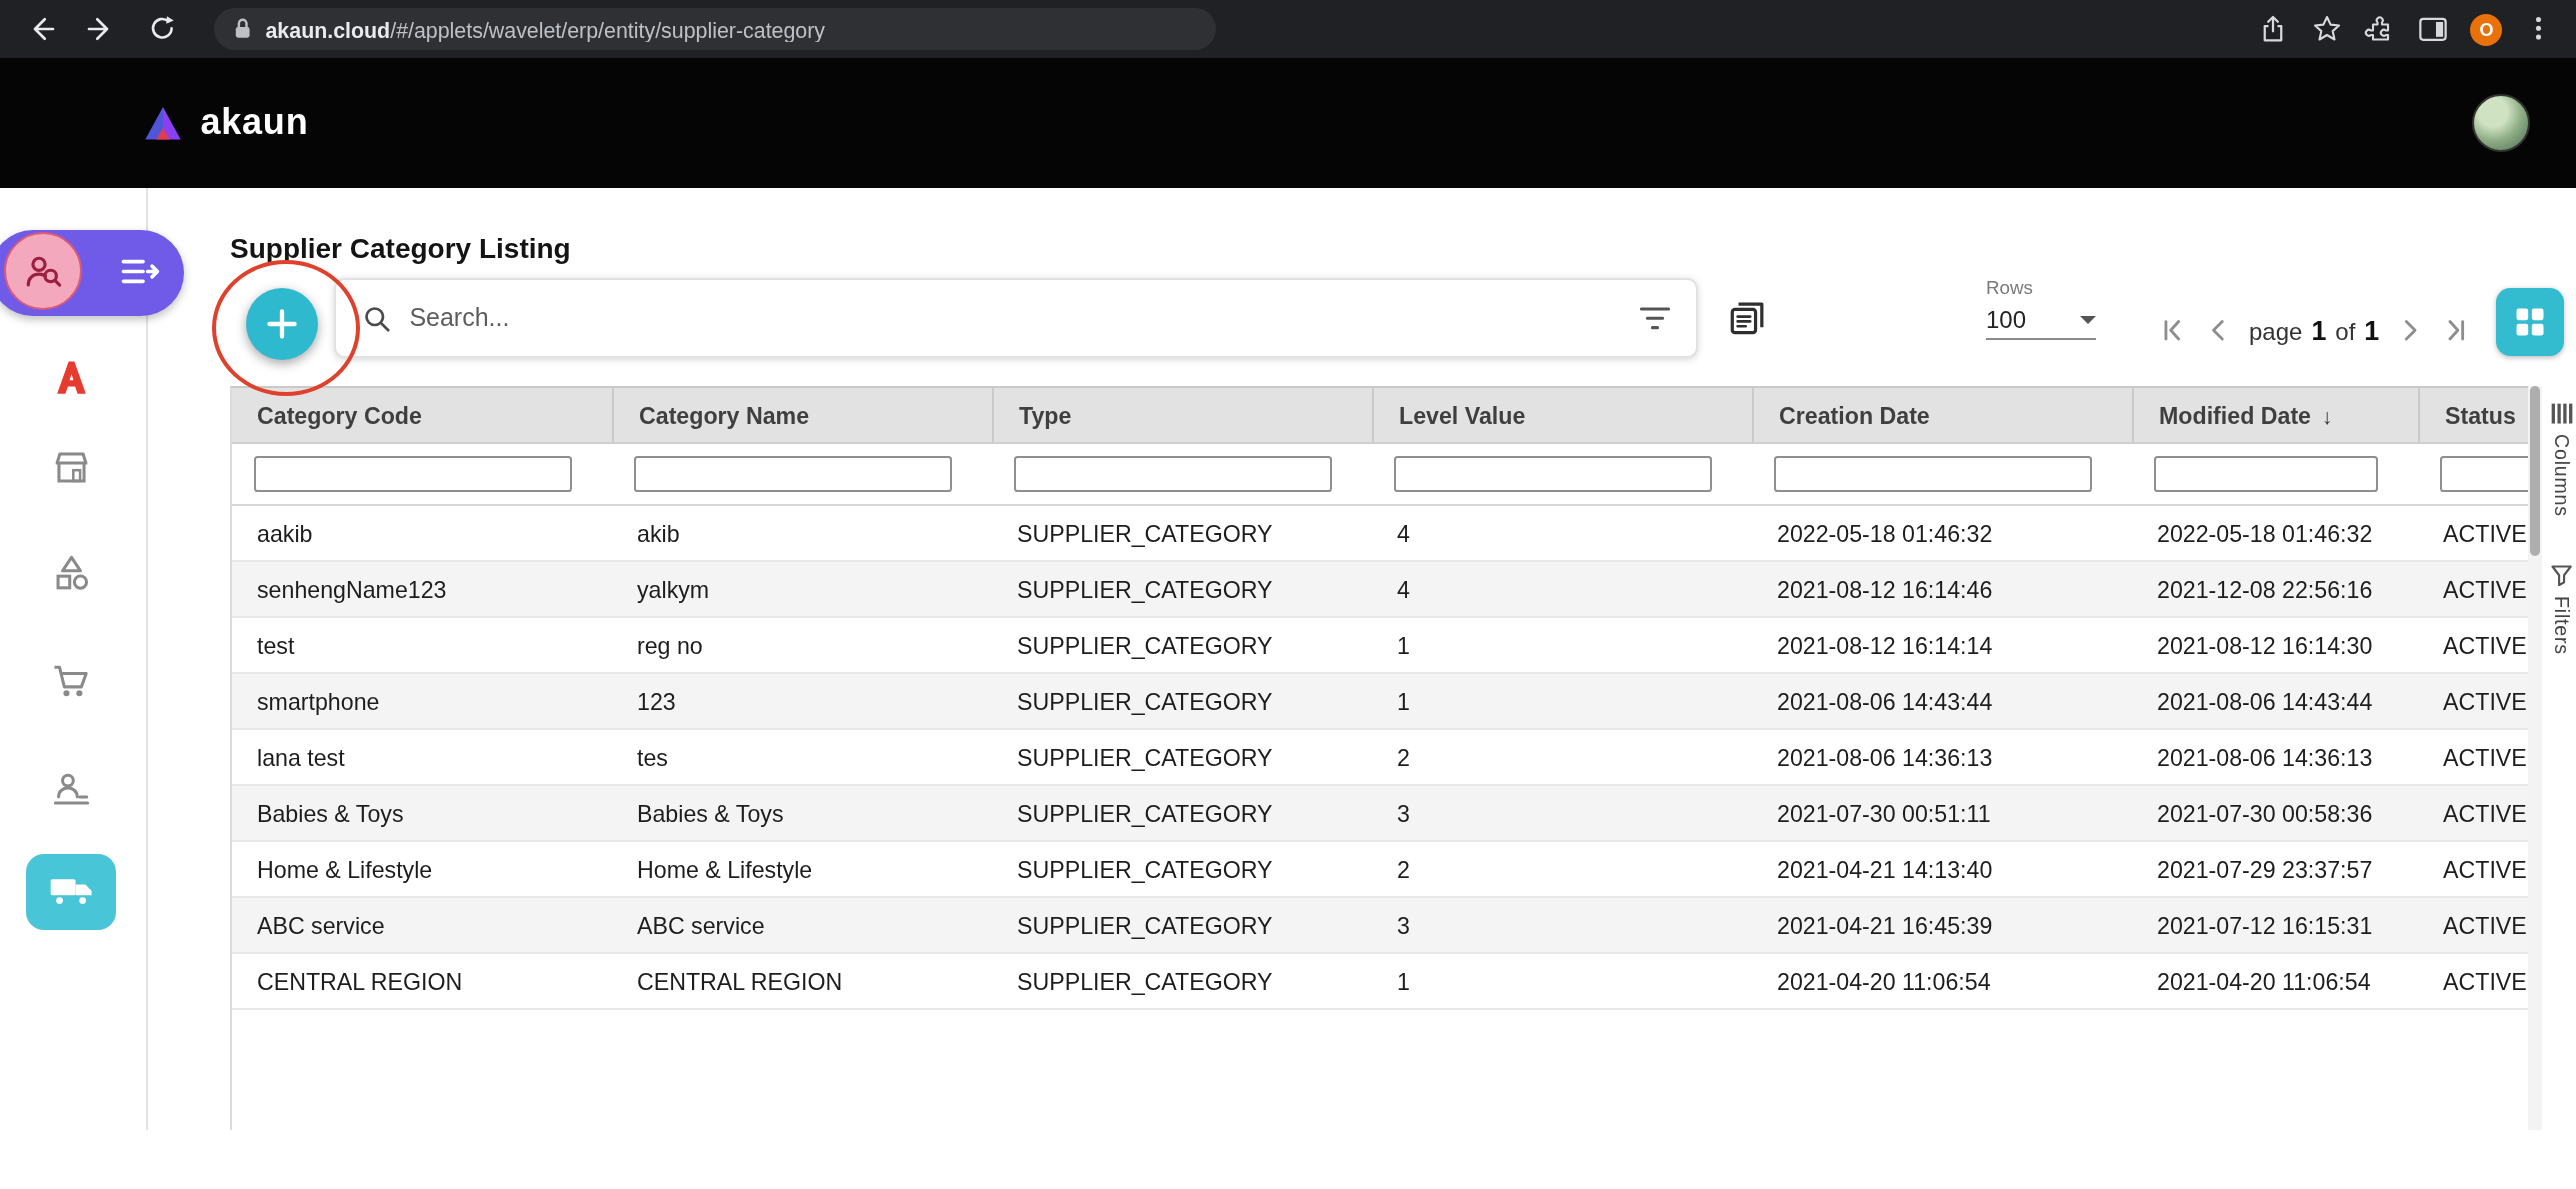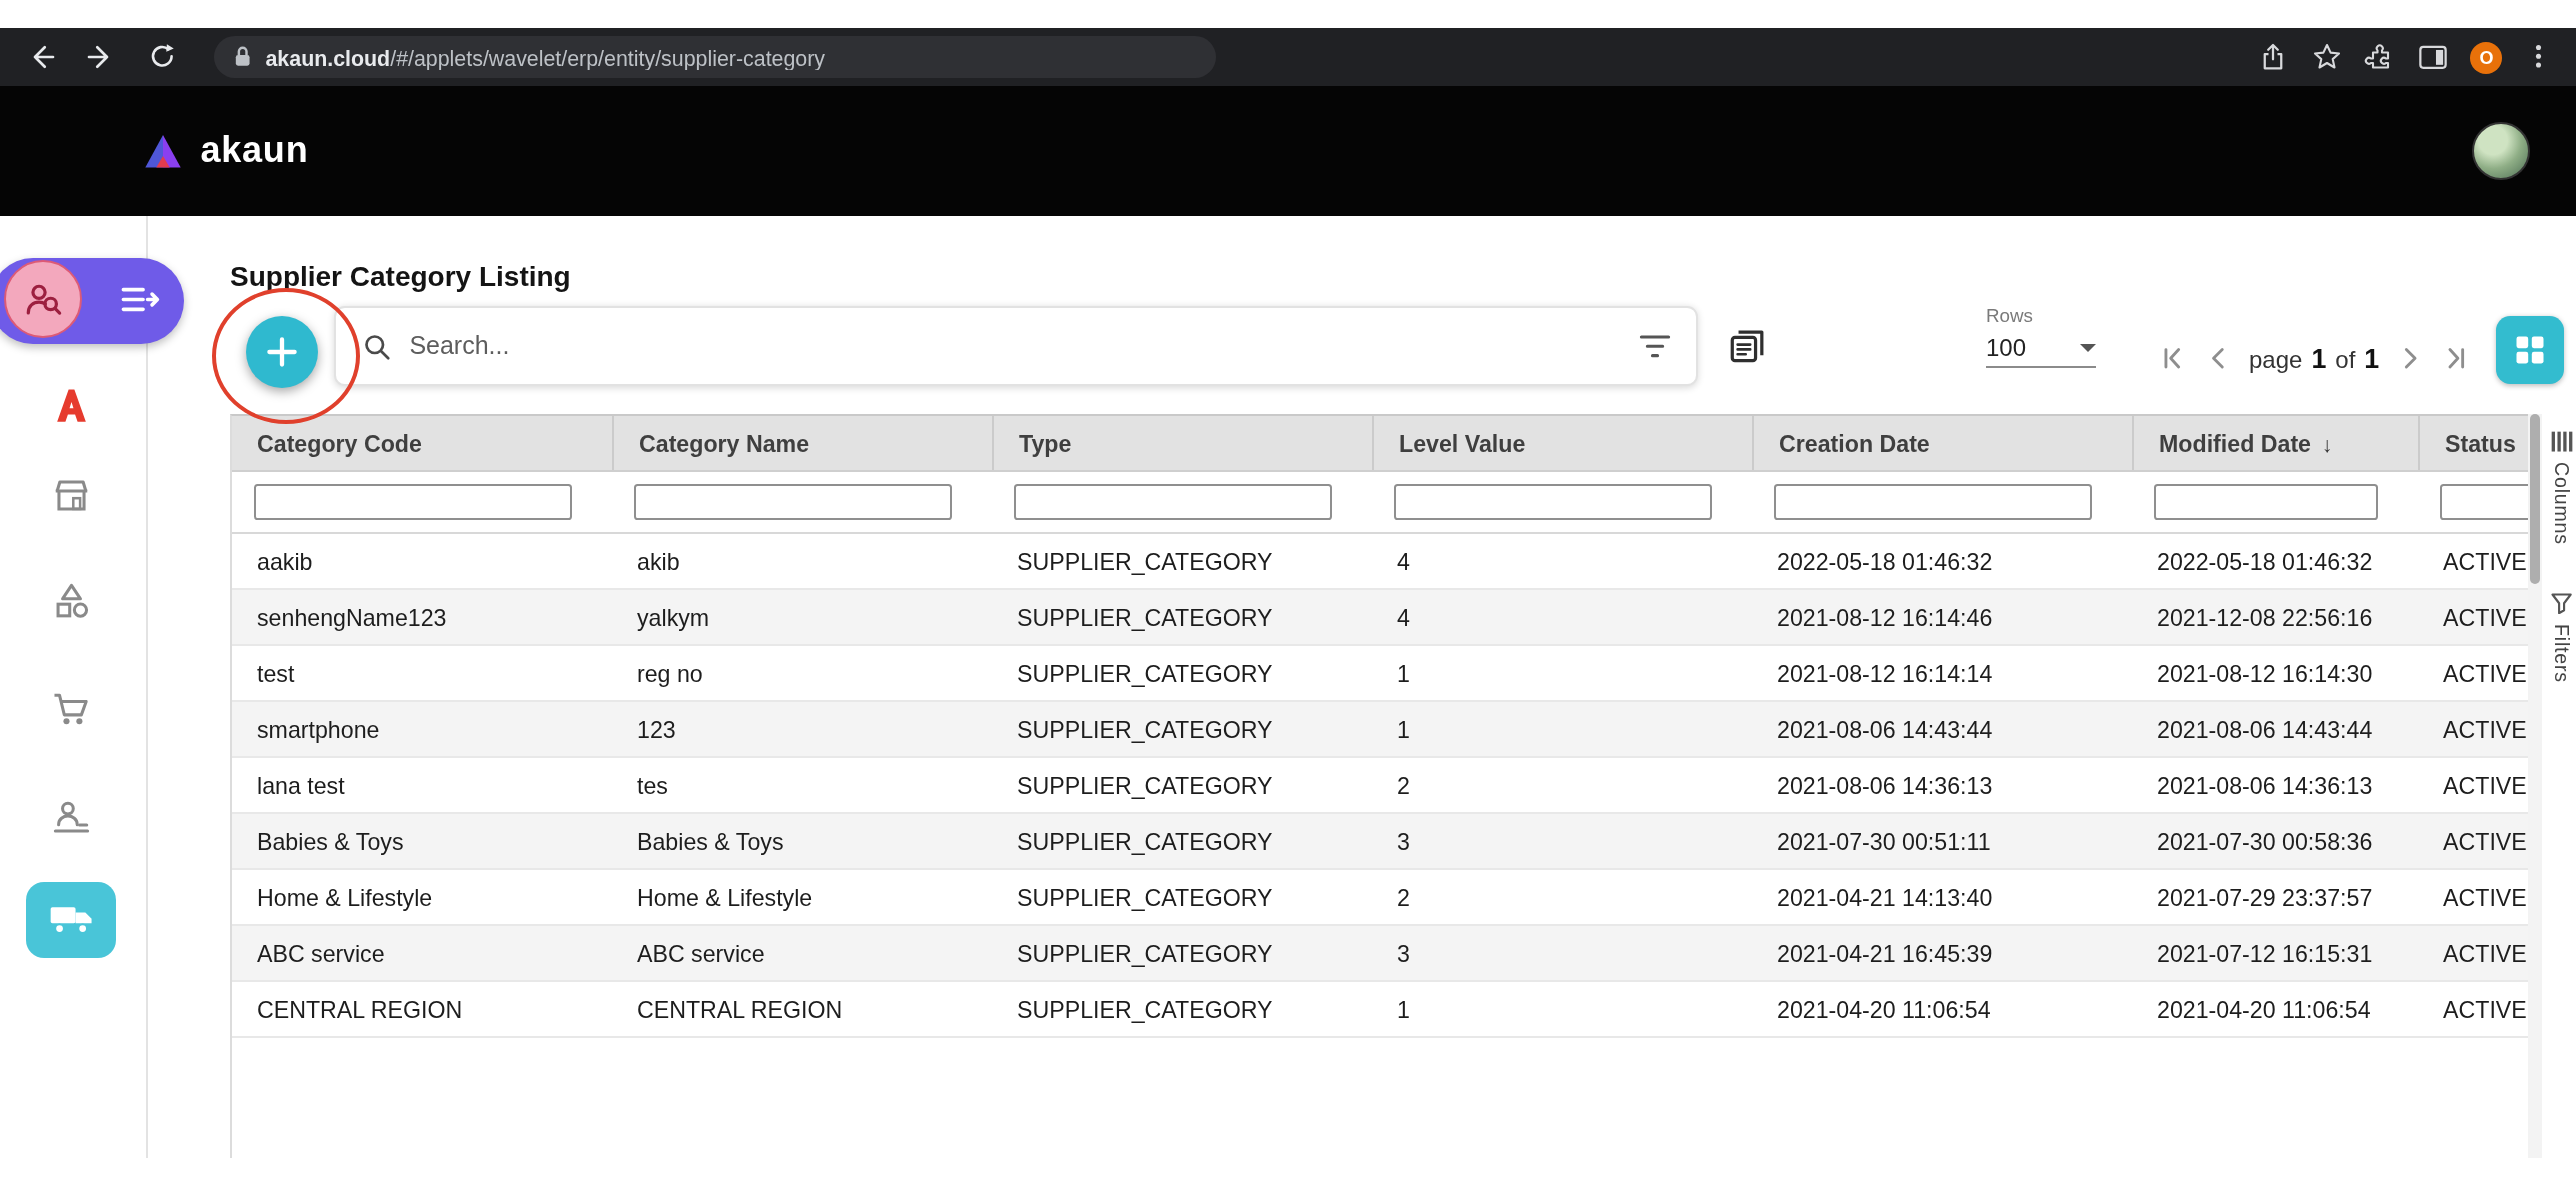--- a/index.html
+++ b/index.html
@@ -1,16 +1,16 @@
 <!DOCTYPE html>
 <html style="font-size:14.3px"><head>
 <meta charset="utf-8">
 <style>
   html,body{margin:0;padding:0;background:#fff;}
-  #stage{width:2576px;height:1130px;overflow:hidden;margin-top:28px;}
+  #stage{width:2576px;height:1130px;overflow:hidden;}
   #viewport{width:1288px;height:595px;transform:scale(2);transform-origin:0 0;
             position:relative;font-family:"Liberation Sans",sans-serif;background:#fff;}
 
   
   .chrome{height:29px;background:#202124;display:flex;align-items:center;padding:0 9px;gap:0;}
   .chrome .navbtn{width:23px;height:23px;display:flex;align-items:center;justify-content:center;border-radius:50%;flex:0 0 auto;margin-right:7.2px;cursor:pointer;}
   .omnibox{height:20.6px;width:483px;background:#2f3034;border-radius:10.7px;display:flex;align-items:center;padding:0 9px;gap:6.3px;margin-left:7.2px;}
   .url{font-size:10.7px;white-space:nowrap;overflow:hidden;}
   .url .host{color:#e8eaed;font-weight:bold;}
   .url .path{color:#bdc1c6;}

